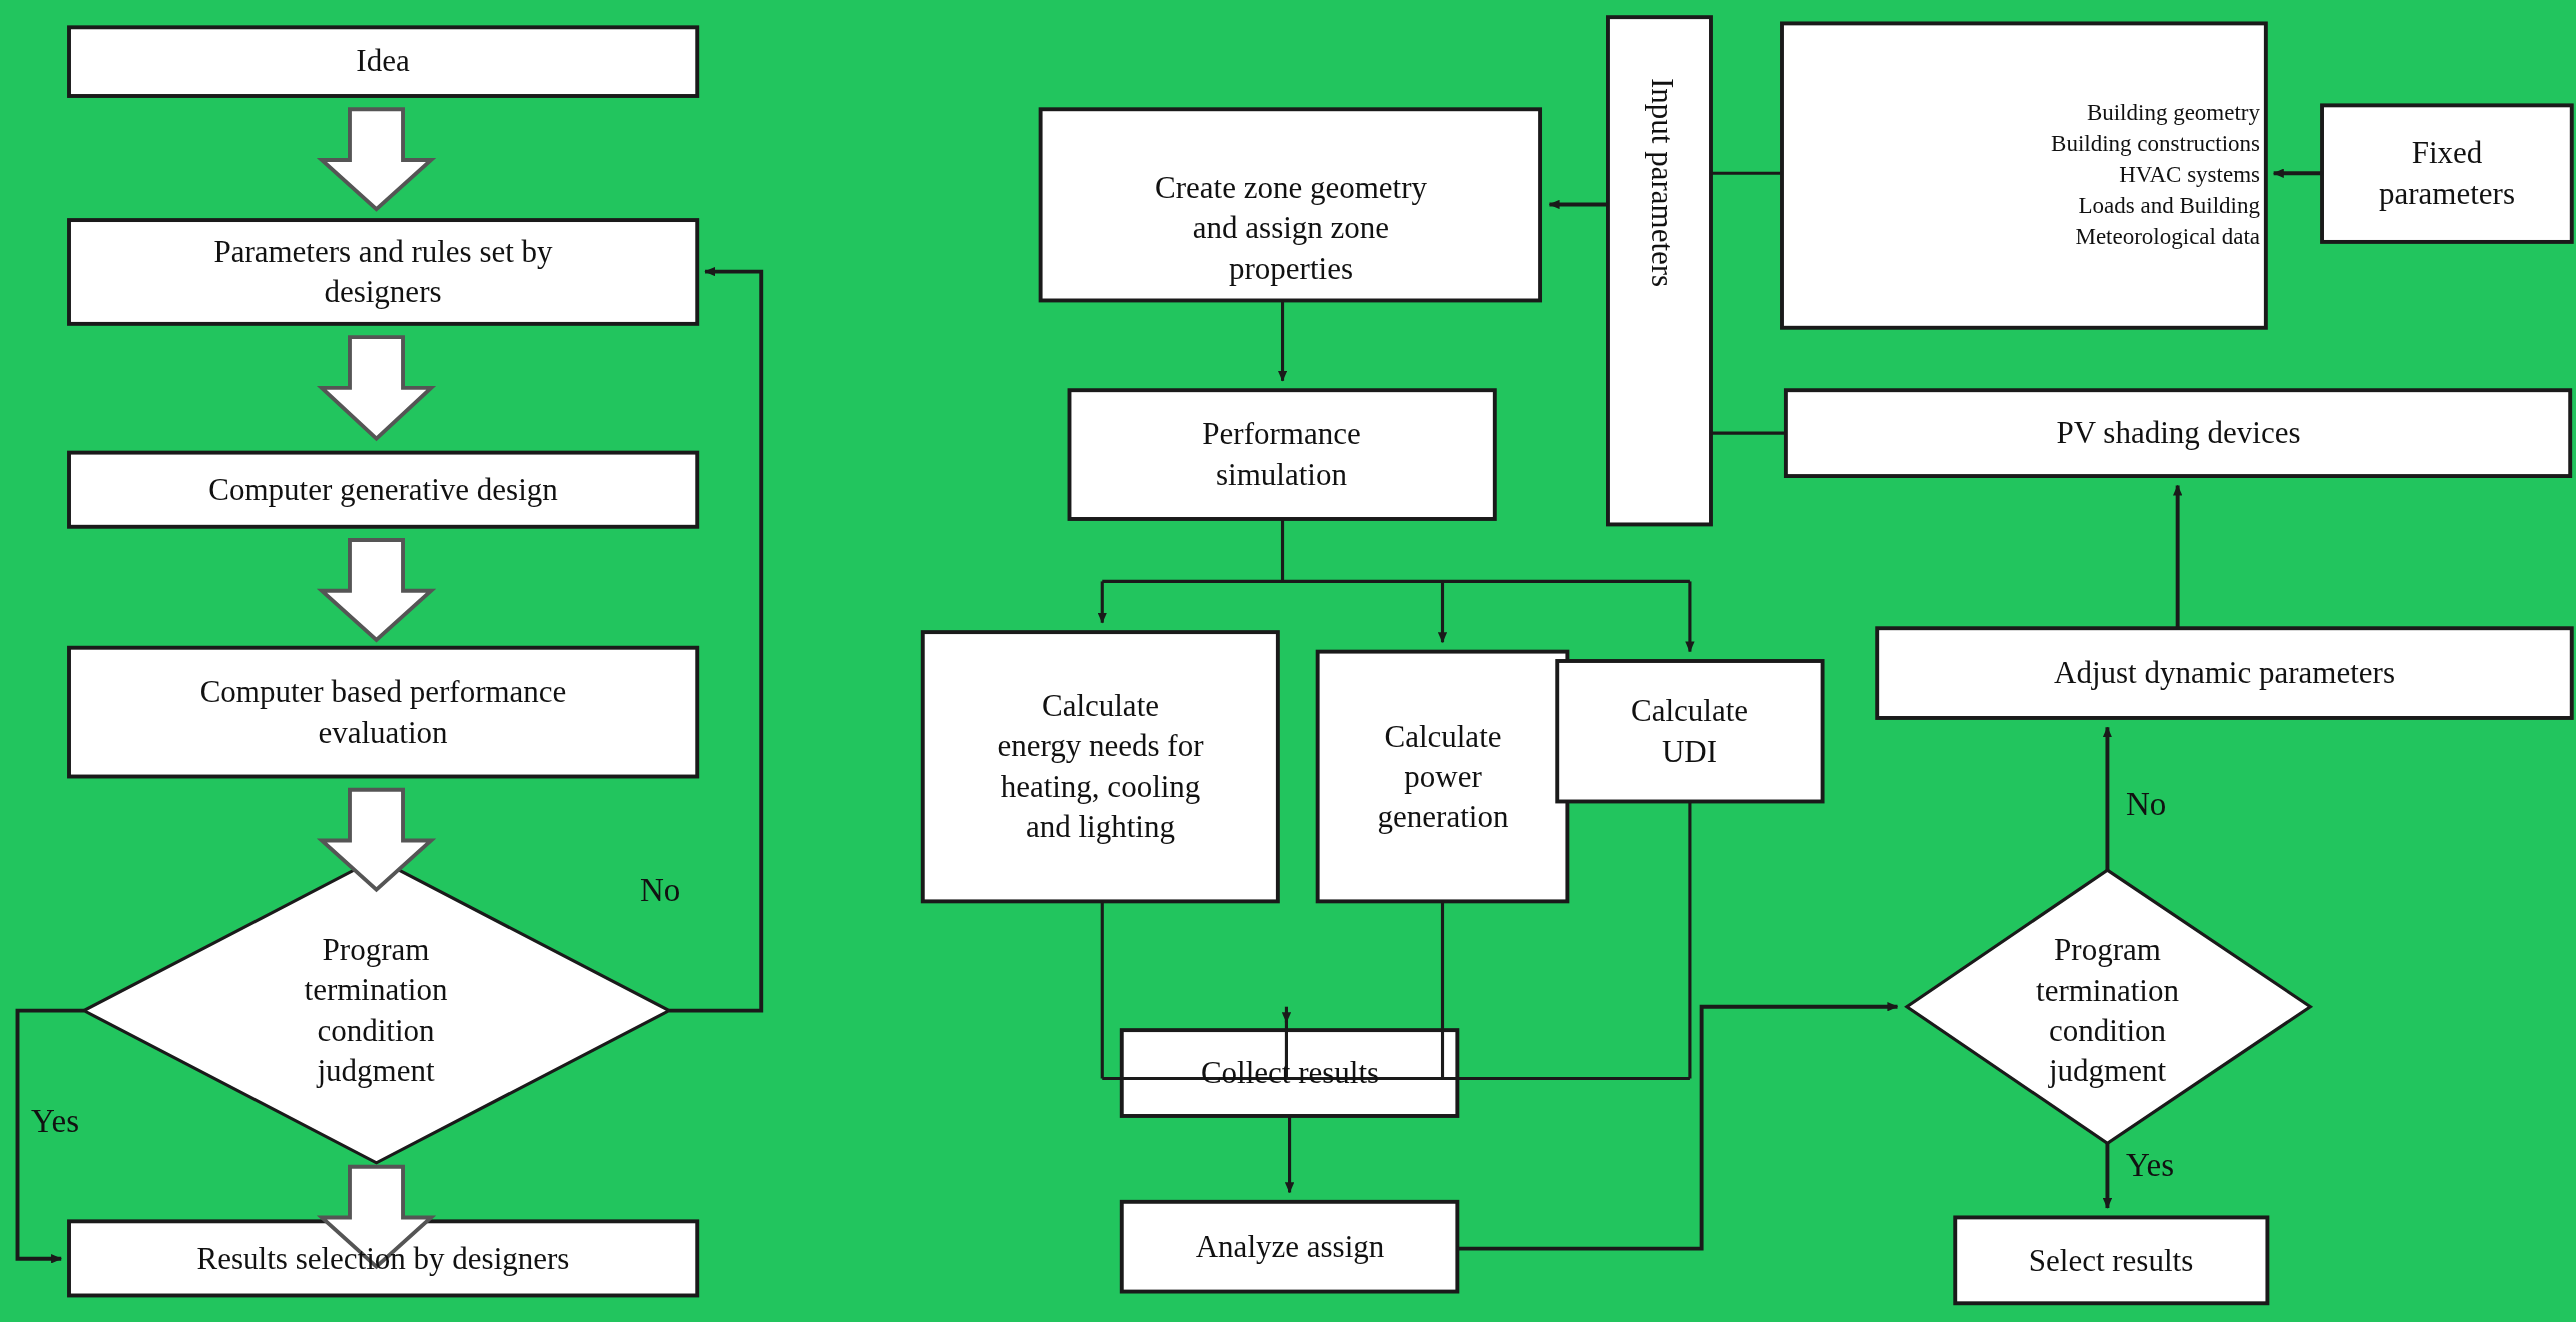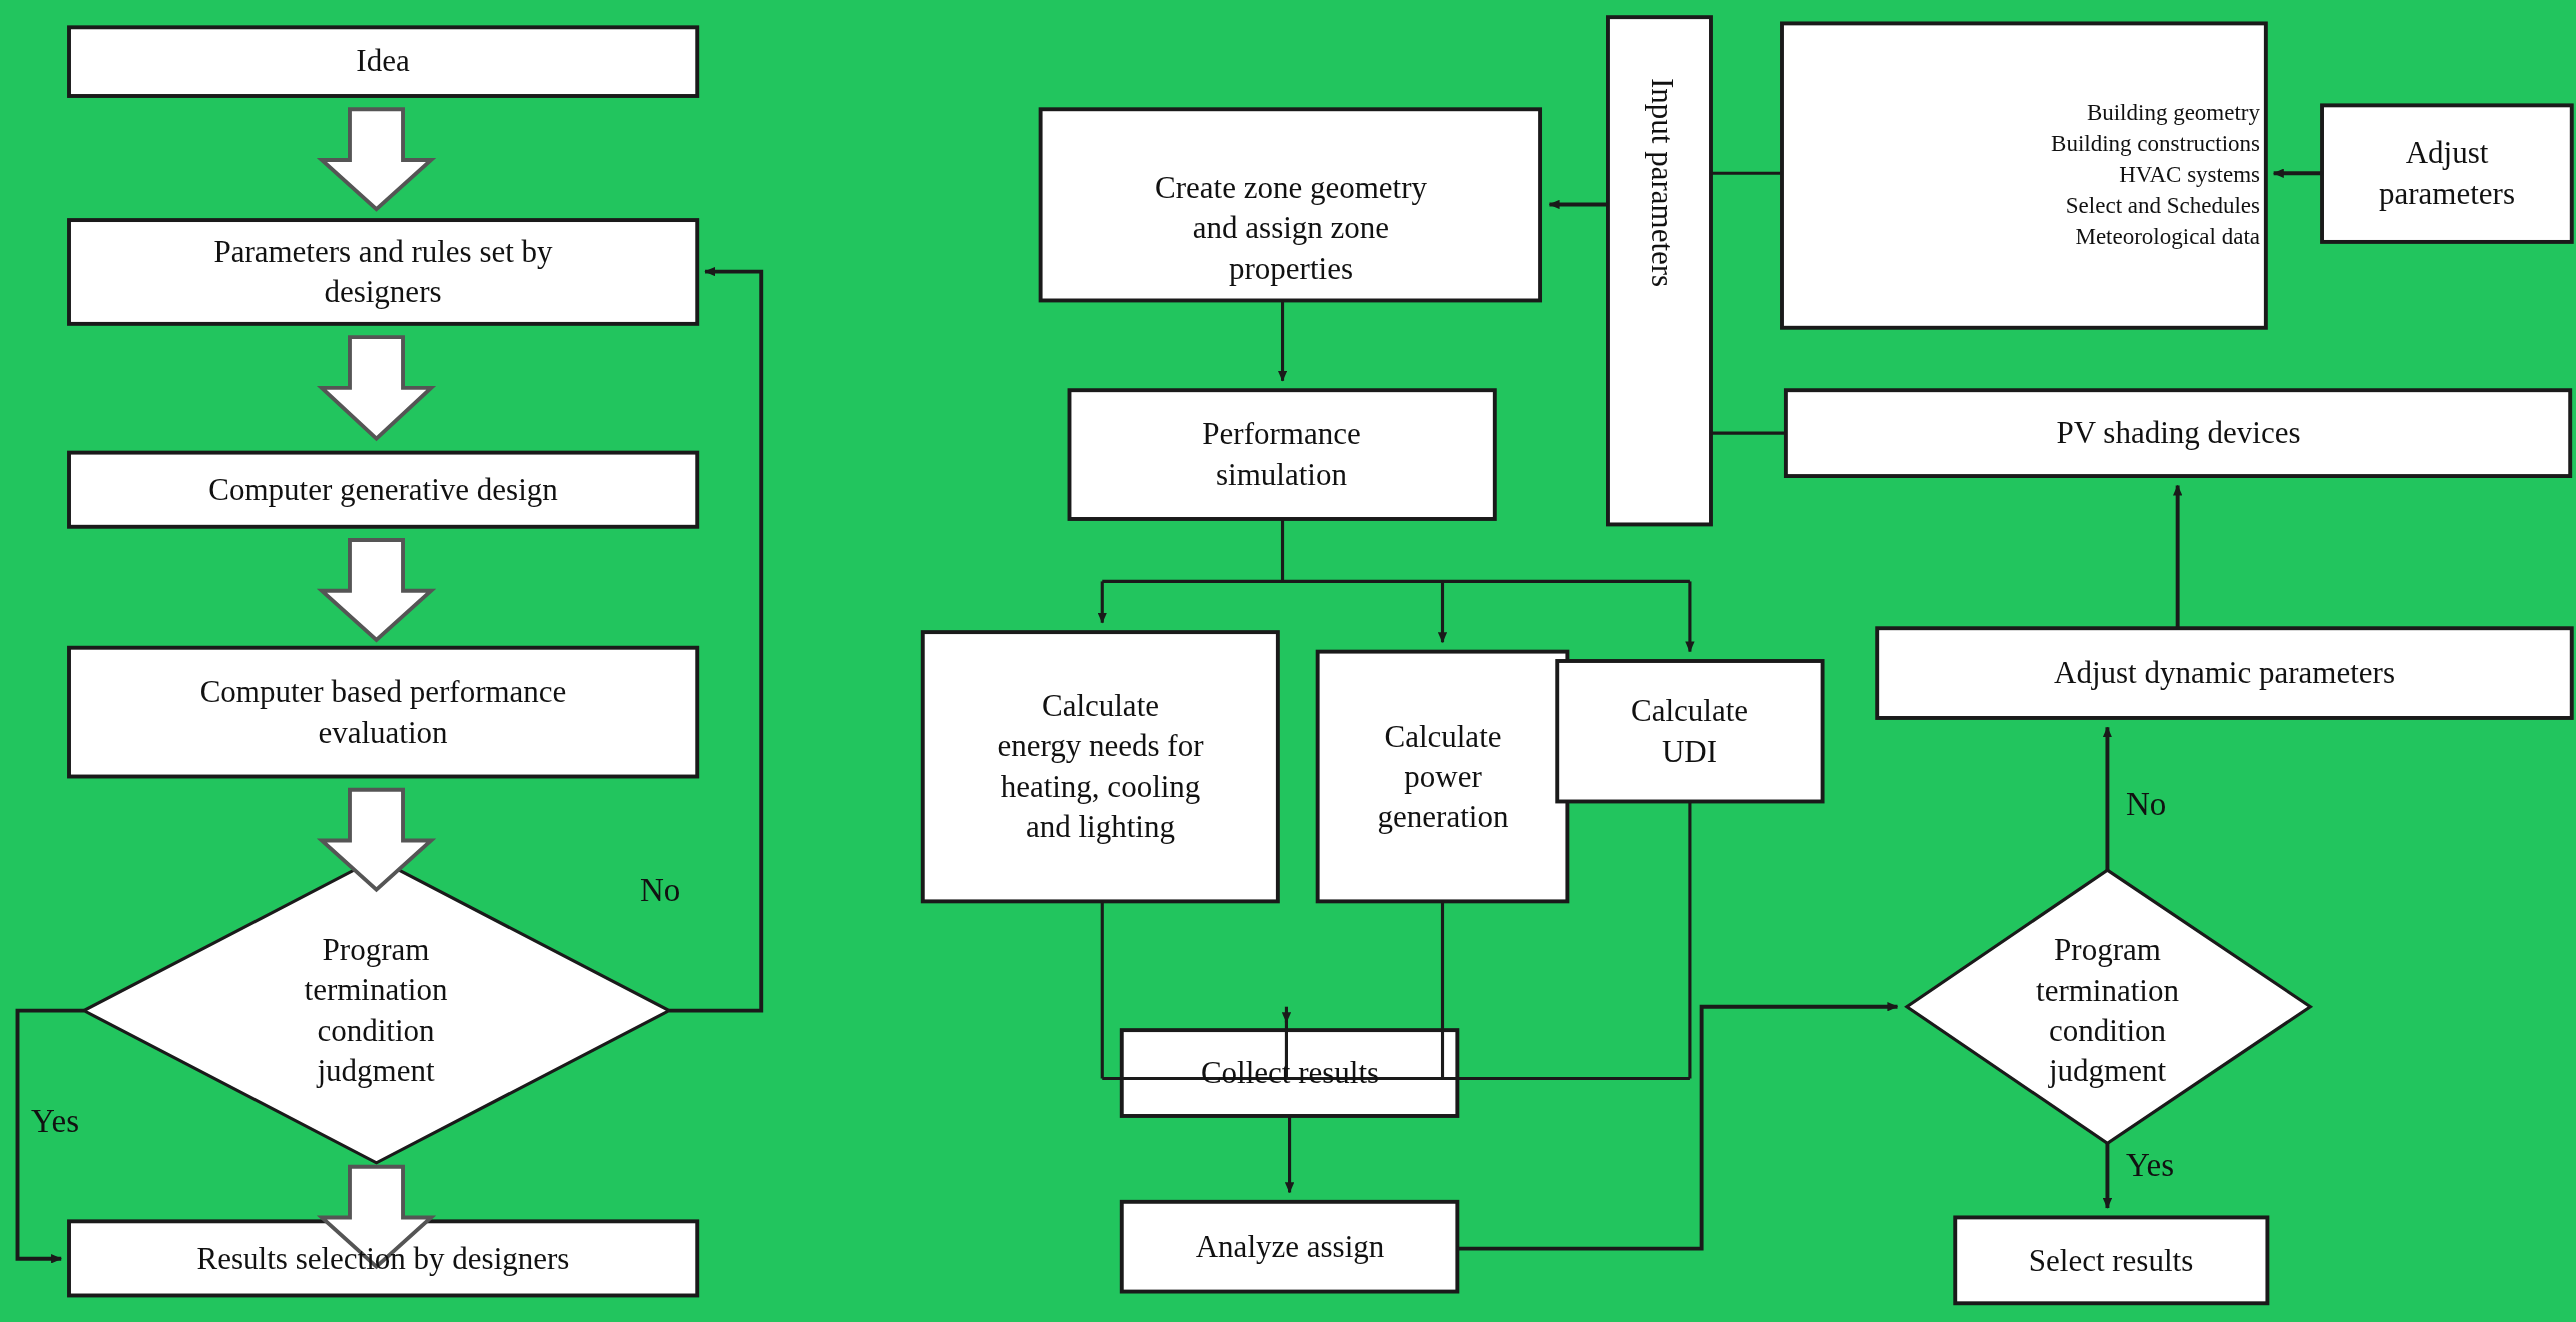--- a/index.html
+++ b/index.html
@@ -182,25 +182,25 @@
   <div class="node-label" style="left:1041px; top:109px; width:500px; height:191px;margin-top:24px;">Create zone geometry
 and assign zone
 properties</div>
 
   <div class="vert-label" style="left:1678px; top:78px;">Input parameters</div>
 
   <div class="list-label" style="left:1803px; top:23.4px; width:457px; height:304px;">
     <span>Building  geometry</span>
     <span>Building  constructions</span>
     <span>HVAC systems</span>
-    <span>Select and Schedules</span>
+    <span>Loads and Building</span>
     <span>Meteorological  data</span>
   </div>
 
-  <div class="node-label" style="left:2322px; top:105px; width:250px; height:137px;">Adjust
+  <div class="node-label" style="left:2322px; top:105px; width:250px; height:137px;">Fixed
 parameters</div>
 
   <div class="node-label" style="left:1069px; top:390px; width:425px; height:129px;">Performance
 simulation</div>
 
   <div class="node-label" style="left:1786px; top:390px; width:785px; height:86px;">PV shading devices</div>
 
   <div class="node-label" style="left:1877px; top:628px; width:695px; height:90px;">Adjust dynamic parameters</div>
 
   <div class="node-label" style="left:923px; top:632px; width:355px; height:269px;">Calculate

